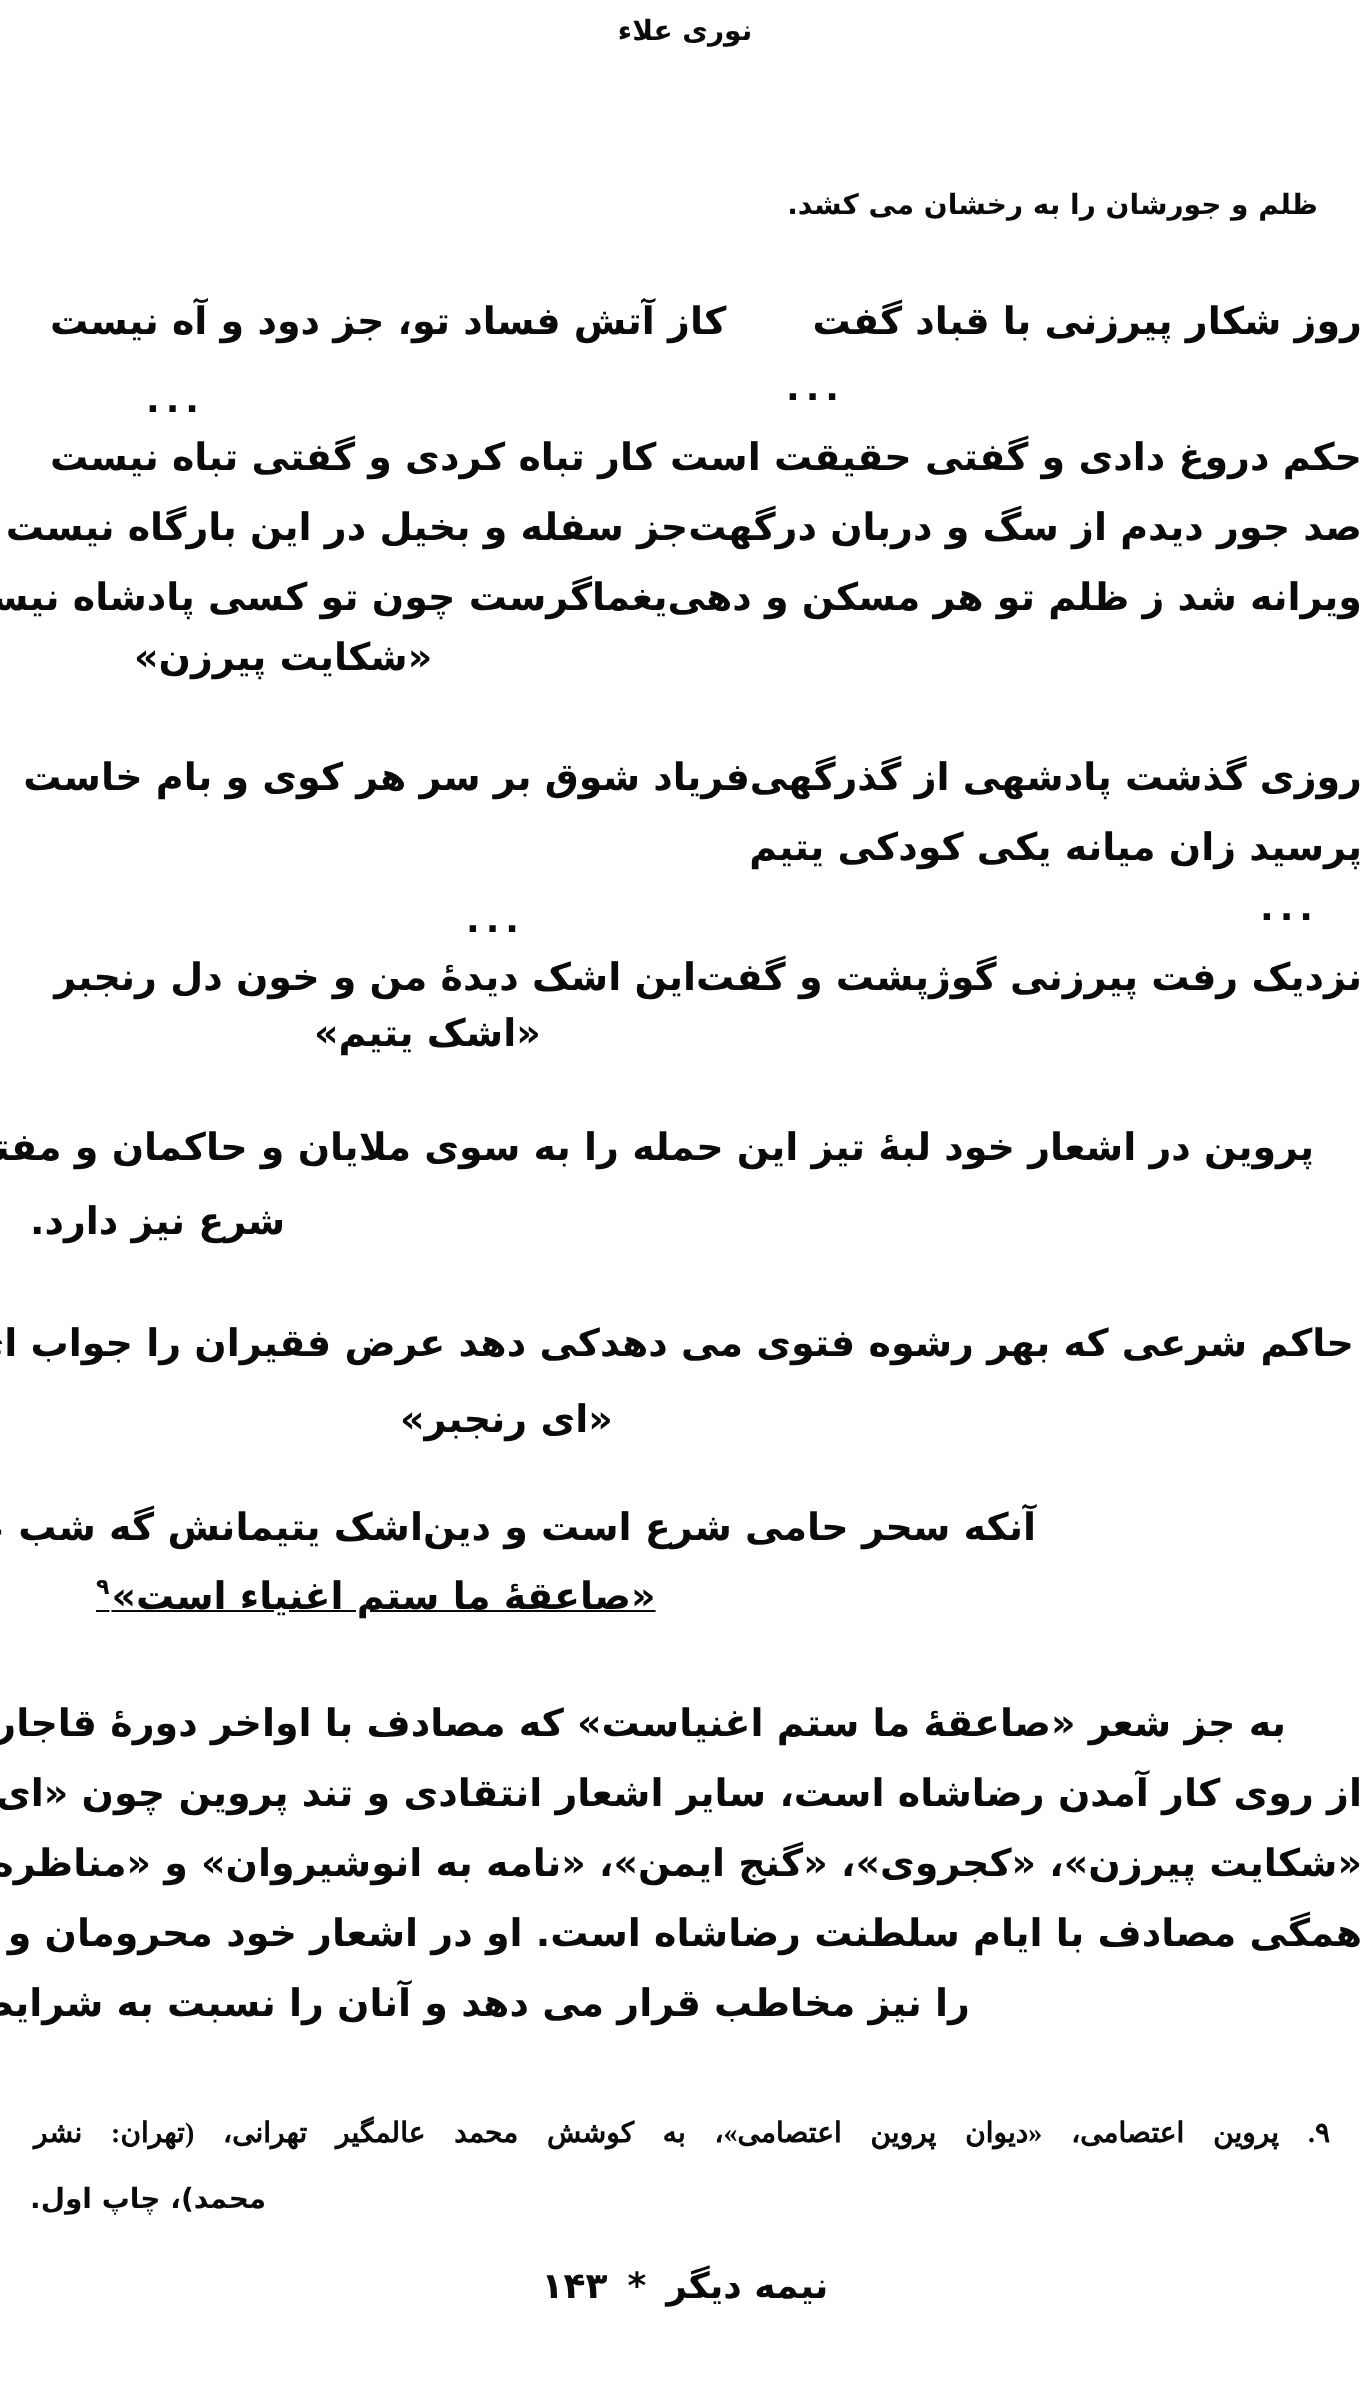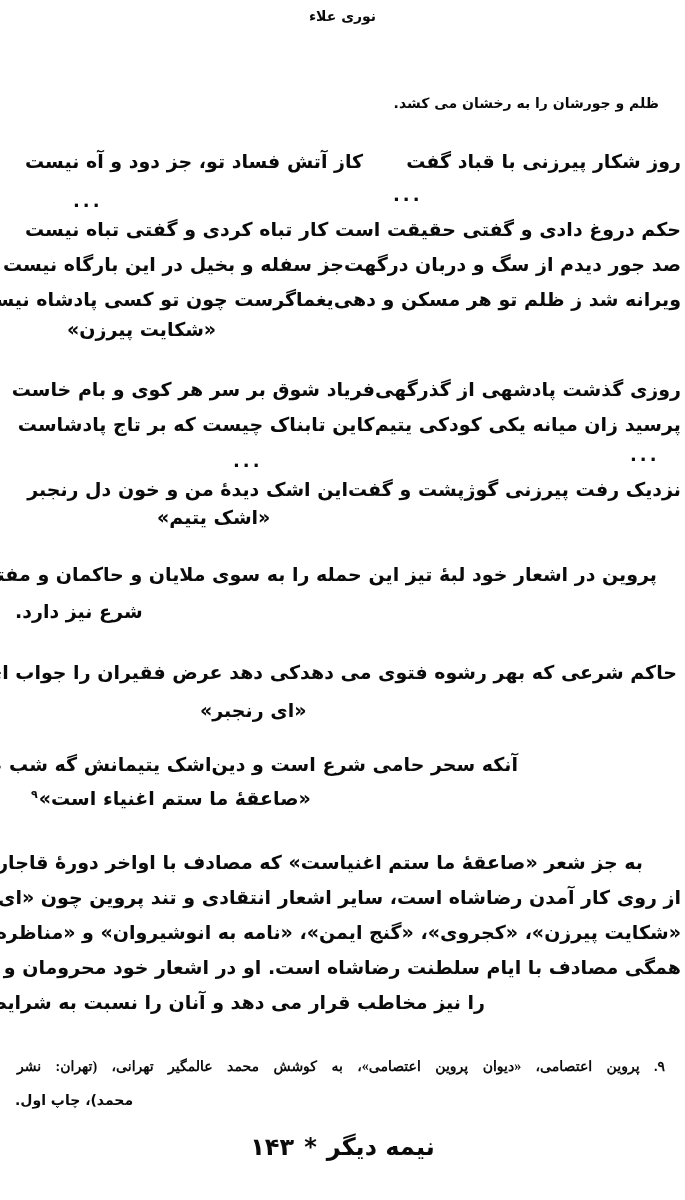--- a/index.html
+++ b/index.html
@@ -27,21 +27,21 @@
   .prose-line{
     position:absolute;font-size:19px;direction:rtl;
     text-align:justify;text-align-last:justify;white-space:nowrap;
   }
   .prose-line.end-left{text-align:right;text-align-last:left;}
   .fn-line{
     position:absolute;font-size:14px;direction:rtl;
     text-align:justify;text-align-last:justify;white-space:nowrap;
   }
   .fn-line.end-left{text-align:left;text-align-last:left;}
-  .footer-line{top:1133px;left:0;right:0;font-size:24px;direction:rtl;text-align:center;}
+  .footer-line{top:1133px;left:0;right:0;font-size:18px;direction:rtl;text-align:center;}
   .footer-line span{margin:0 5px;}
   sup.fn-mark{font-size:11px;vertical-align:super;margin-right:1px;}
 </style>
 </head>
 <body>
 
 <div class="page">
 
   <div class="abs center author">نوری علاء</div>
 
@@ -67,21 +67,20 @@
     <span class="hemi">یغماگرست چون تو کسی پادشاه نیست</span>
   </div>
   <div class="poem-title" style="top:318px;left:67px;">«شکایت پیرزن»</div>
 
   <div class="vrow" style="top:378px;">
     <span class="hemi">روزی گذشت پادشهی از گذرگهی</span>
     <span class="hemi">فریاد شوق بر سر هر کوی و بام خاست</span>
   </div>
   <div class="vrow" style="top:413px;">
     <span class="hemi">پرسید زان میانه یکی کودکی یتیم</span>
-    <span class="hemi">کاین تابناک چیست که بر تاج پادشاست</span>
   </div>
   <span class="dots" style="top:444px;left:630px;">...</span>
   <span class="dots" style="top:450px;left:233px;">...</span>
 
   <div class="vrow" style="top:478px;">
     <span class="hemi">نزدیک رفت پیرزنی گوژپشت و گفت</span>
     <span class="hemi" style="margin-left:108px;">این اشک دیدهٔ من و خون دل رنجبر</span>
   </div>
   <div class="poem-title" style="top:506px;left:157px;">«اشک یتیم»</div>
 
@@ -91,21 +90,21 @@
   <div class="vrow" style="top:661px;left:15px;right:8px;">
     <span class="hemi">حاکم شرعی که بهر رشوه فتوی می دهد</span>
     <span class="hemi">کی دهد عرض فقیران را جواب ای رنجبر</span>
   </div>
   <div class="poem-title" style="top:699px;left:200px;">«ای رنجبر»</div>
 
   <div class="vrow" style="top:753px;left:25px;right:167px;">
     <span class="hemi">آنکه سحر حامی شرع است و دین</span>
     <span class="hemi" style="margin-left:148px;">اشک یتیمانش گه شب غذاست</span>
   </div>
-  <div class="poem-title" style="top:787px;left:31px;"><span>«صاعقهٔ ما ستم اغنیاء است»</span><sup class="fn-mark">۹</sup></div>
+  <div class="poem-title" style="top:787px;left:48px;text-decoration:underline;"><span>«صاعقهٔ ما ستم اغنیاء است»</span><sup class="fn-mark">۹</sup></div>
 
   <div class="prose-line" style="top:851px;left:28px;right:42px;">به جز شعر «صاعقهٔ ما ستم اغنیاست» که مصادف با اواخر دورهٔ قاجار و پیش</div>
   <div class="prose-line" style="top:886px;left:17px;right:4px;">از روی کار آمدن رضاشاه است، سایر اشعار انتقادی و تند پروین چون «ای رنجبر»،</div>
   <div class="prose-line" style="top:921px;left:17px;right:4px;">«شکایت پیرزن»، «کجروی»، «گنج ایمن»، «نامه به انوشیروان» و «مناظره»،</div>
   <div class="prose-line" style="top:956px;left:17px;right:4px;">همگی مصادف با ایام سلطنت رضاشاه است. او در اشعار خود محرومان و ستمدیدگان</div>
   <div class="prose-line end-left" style="top:991px;left:70px;right:200px;">را نیز مخاطب قرار می دهد و آنان را نسبت به شرایط شان آگاه می کند.</div>
 
   <div class="fn-line" style="top:1058px;left:17px;right:20px;font-family:Liberation Serif, serif;">۹. پروین اعتصامی، «دیوان پروین اعتصامی»، به کوشش محمد عالمگیر تهرانی، (تهران: نشر</div>
   <div class="fn-line end-left" style="top:1092px;left:15px;right:480px;">محمد)، چاپ اول.</div>
 

